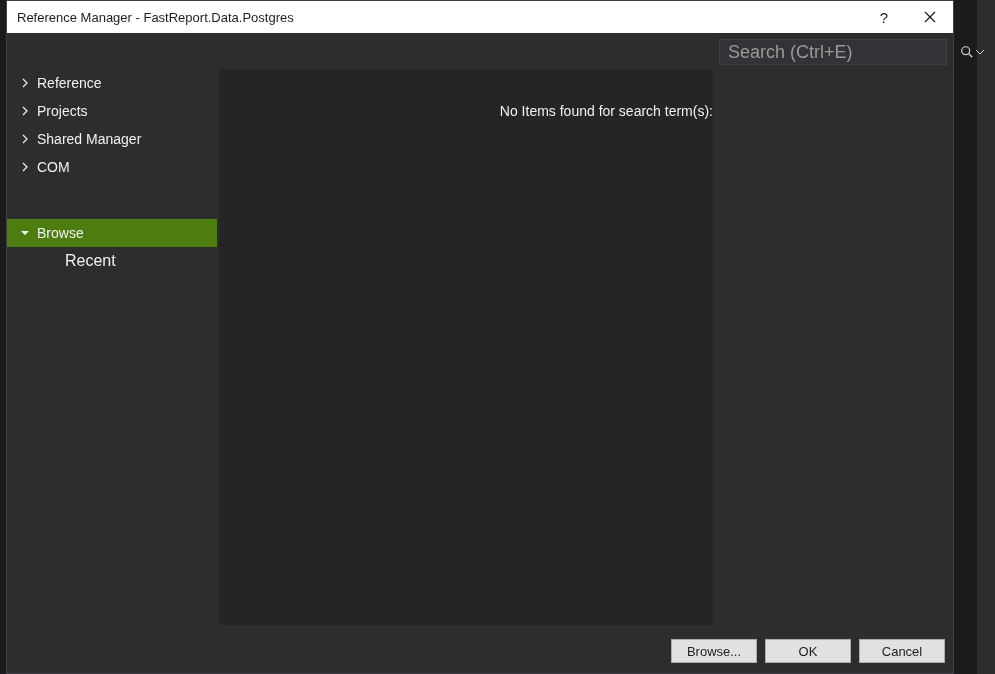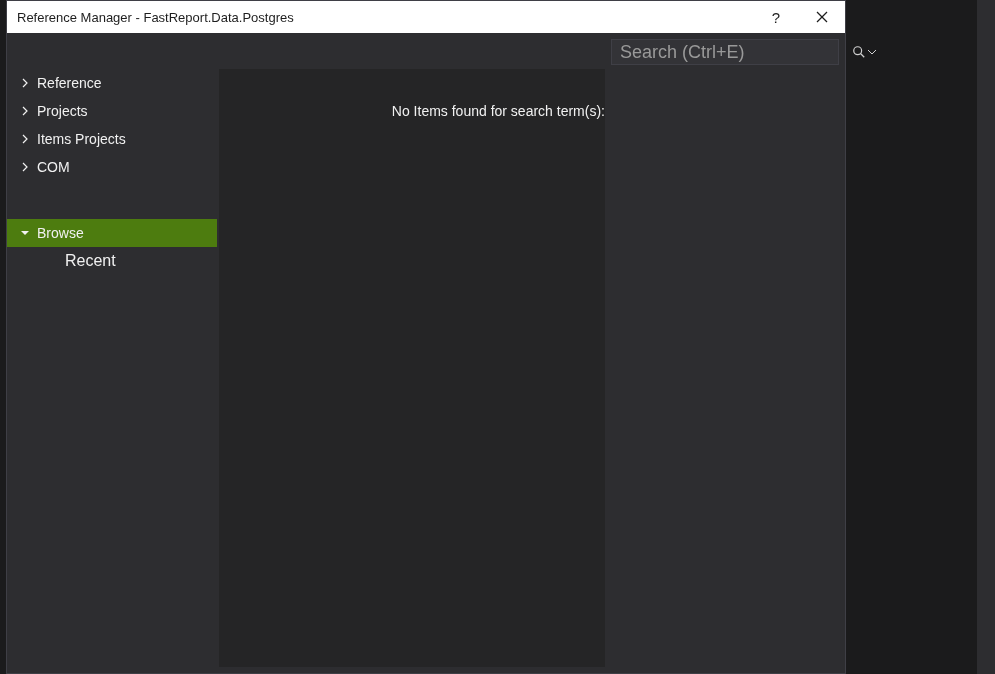--- a/index.html
+++ b/index.html
@@ -14,21 +14,21 @@
     position: relative;
   }
   .bg-stripe {
     position: absolute;
     right: 0; top: 0; bottom: 0; width: 18px;
     background: #2d2d30;
   }
   .dialog {
     position: absolute;
     left: 6px; top: 0;
-    width: 840px; height: 674px;
+    width: 948px; height: 674px;
     background: #2d2d30;
     display: flex;
     flex-direction: column;
     border: 1px solid #3f3f46;
   }
   .titlebar {
     background: #ffffff;
     color: #1e1e1e;
     height: 32px;
     display: flex;
@@ -210,21 +210,21 @@
               </svg>
           </span>
           <span>Projects</span>
         </div>
         <div class="tree-item">
           <span class="arrow">
             <svg width="8" height="10" viewBox="0 0 6 10">
                 <path d="M1 1 L5 5 L1 9" fill="none" stroke="#f1f1f1" stroke-width="1.2"></path>
               </svg>
           </span>
-          <span>Items Projects</span>
+          <span>Shared Manager</span>
         </div>
         <div class="tree-item">
           <span class="arrow">
             <svg width="8" height="10" viewBox="0 0 6 10">
                 <path d="M1 1 L5 5 L1 9" fill="none" stroke="#f1f1f1" stroke-width="1.2"></path>
               </svg>
           </span>
           <span>COM</span>
         </div>
         <div class="tree-item selected">
@@ -242,16 +242,21 @@
       </div>
 
       <div class="content">
         <span>No Items found for search term(s):</span>
       </div>
 
       <div class="right-panel"></div>
 
     </div>
 
+    <div class="button-row">
+      <button class="btn">Browse...</button>
+      <button class="btn">OK</button>
+      <button class="btn">Cancel</button>
+    </div>
 
   </div>
 
 </div>
 
 </body></html>

